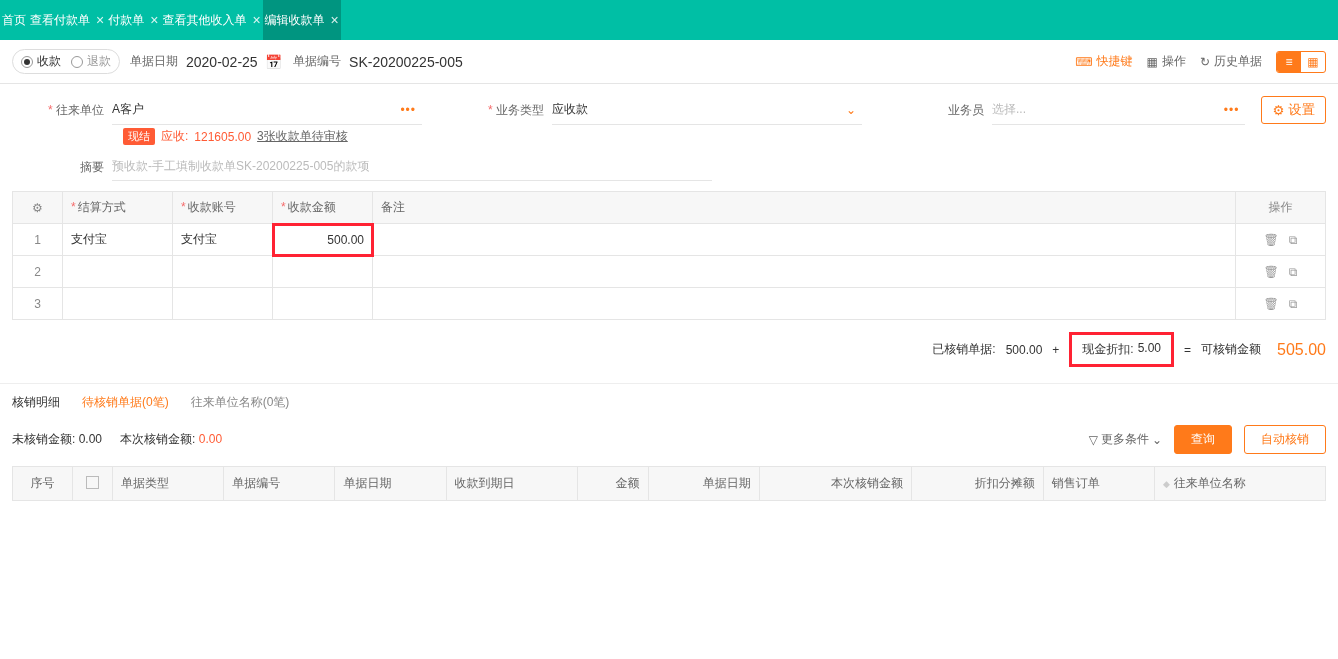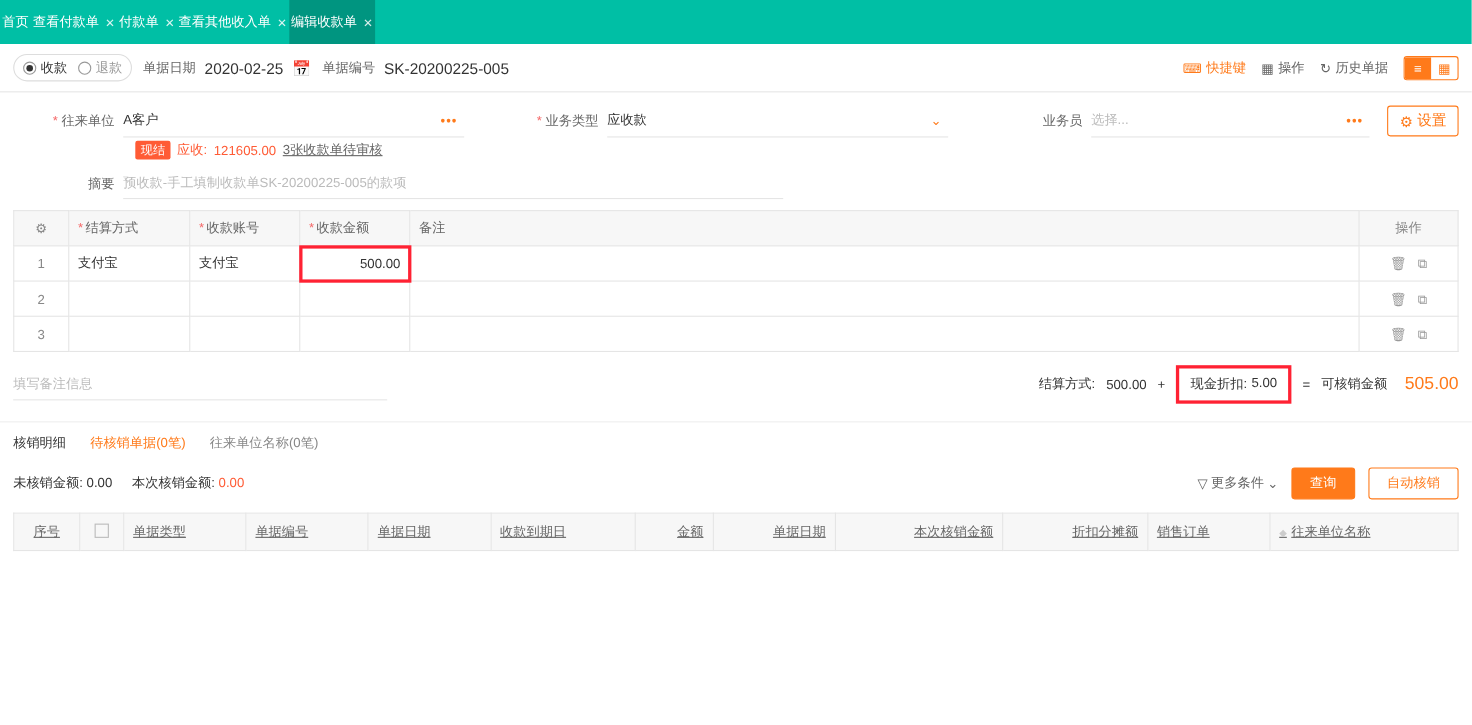--- a/index.html
+++ b/index.html
@@ -78,21 +78,21 @@
 .amount-line { display: flex; align-items: center; gap: 18px; margin-top: 14px; }
 .amount-line .amt-red { color: #ff5b35; }
 .detail-tools { margin-left: auto; display: flex; align-items: center; gap: 12px; }
 .filter-link { color: #666; display: flex; align-items: center; gap: 3px; cursor: pointer; }
 .btn { padding: 5px 16px; border-radius: 3px; cursor: pointer; font-size: 12px; }
 .btn-pri { background: #ff7a1a; color: #fff; border: 1px solid #ff7a1a; }
 .btn-out { background: #fff; color: #ff7a1a; border: 1px solid #ff7a1a; }
 
 .detail-grid { margin-top: 12px; }
 .dg { width: 100%; border-collapse: collapse; border: 1px solid #e5e5e5; }
-.dg th { background: #f7f7f7; border: 1px solid #e5e5e5; height: 34px; color: #666; font-weight: normal; padding: 0 8px; text-align: left; text-decoration: underline; }
+.dg th { background: #f7f7f7; border: 1px solid #e5e5e5; height: 34px; color: #666; font-weight: normal; padding: 0 8px; text-align: left; }
 .dg th.right { text-align: right; }
 .dg th.center { text-align: center; }
 .dg-body { height: 120px; }
 .chk { width: 13px; height: 13px; border: 1px solid #bbb; display: inline-block; }
 .sort-ic { color: #ccc; font-size: 9px; margin-right: 4px; }
 </style>
 </head>
 <body>
 
 <div class="top-tabs">
@@ -257,25 +257,22 @@
               <span>🗑</span>
               <span>⧉</span>
             </div>
           </td>
       </tr>
     </tbody>
   </table>
 </div>
 
 <div class="totals-row">
-  <div class="remark-input">
-      <span>填写备注信息</span>
-    </div>
   <div class="totals-right">
-    <span>结算方式:</span>
+    <span>已核销单据:</span>
     <span>500.00</span>
     <span>+</span>
     <div class="disc-box">
       <span>现金折扣:</span>
       <span>5.00</span>
     </div>
     <span>=</span>
     <span>可核销金额</span>
     <span class="amt-final">505.00</span>
   </div>

